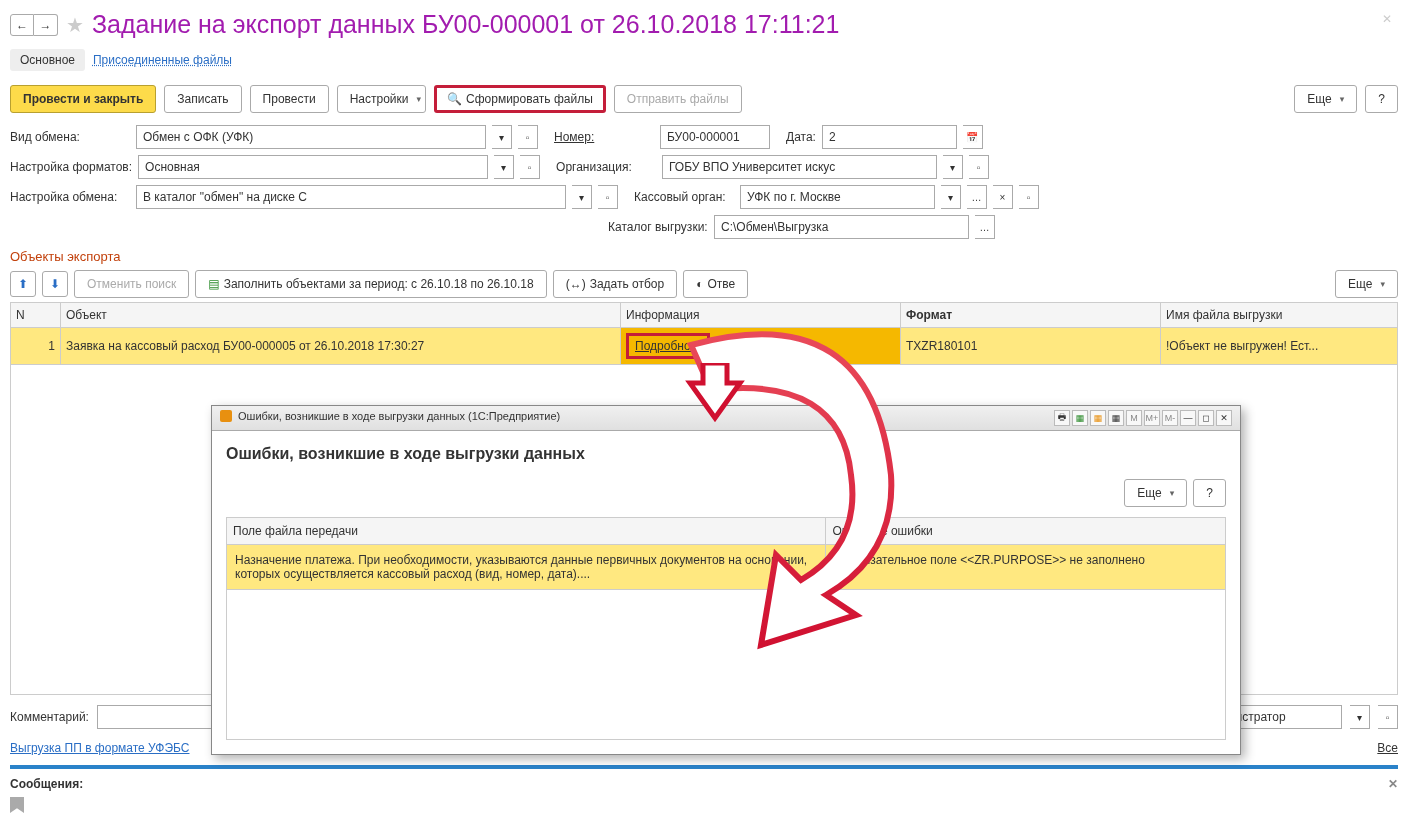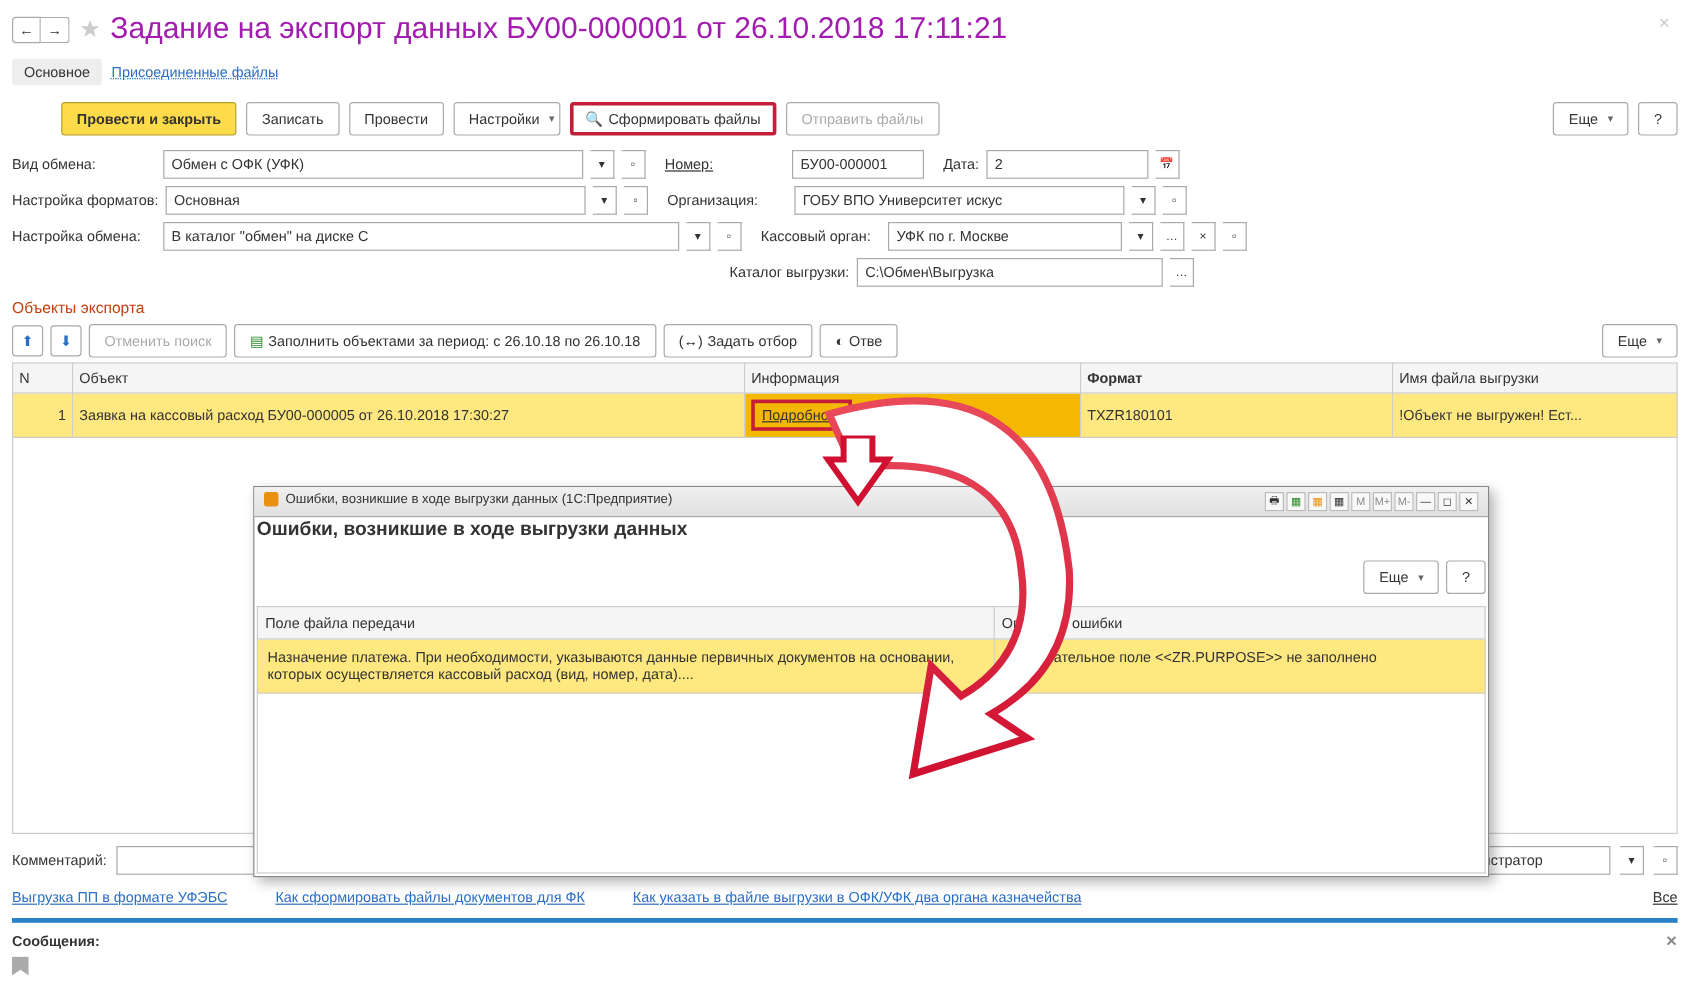--- a/index.html
+++ b/index.html
@@ -13,21 +13,21 @@
   .nav-btns .nav-btn:first-child { border-radius:3px 0 0 3px; }
   .nav-btns .nav-btn:last-child { border-radius:0 3px 3px 0; border-left:none; }
   .star-icon { color:#ccc; font-size:20px; }
   .page-title { font-size:25px; color:#a21caf; }
   .close-main { position:absolute; right:16px; top:12px; color:#ccc; font-size:12px; cursor:pointer; }
   .tabs-row { margin: 8px 0 14px 0; display:flex; gap:8px; }
   .tab-active { background:#eee; padding:4px 10px; border-radius:3px; display:inline-block; cursor:pointer; }
   .tab-link { color:#2a6ec5; cursor:pointer; text-decoration:underline dotted; padding-top:4px; }
   .toolbar-row { display:flex; gap:8px; align-items:center; margin-bottom:12px; }
   .btn { border:1px solid #aaa; background:#fff; padding:5px 12px; border-radius:3px; cursor:pointer; height:28px; display:flex; align-items:center; gap:4px; }
-  .btn-primary { background:#fddb4a; border-color:#b8a030; font-weight:bold;margin-left:41px; }
+  .btn-primary { background:#fddb4a; border-color:#b8a030; font-weight:bold; }
   .btn-settings { padding-right:4px; }
   .dropdown-caret::after { content:"▾"; font-size:9px; margin-left:4px; color:#666; }
   .btn-highlight { border:3px solid #c41e3a; padding:3px 10px; }
   .btn-disabled { color:#aaa; }
   .toolbar-spacer { flex:1; }
   .form-row { display:flex; align-items:center; gap:6px; margin-bottom:6px; }
   .form-label { display:inline-block; min-width:120px; }
   .form-label2 { min-width:100px; }
   .input-field { border:1px solid #aaa; padding:3px 6px; height:24px; background:#fff; display:flex; align-items:center; }
   .input-btn { width:20px; height:24px; border:1px solid #aaa; border-left:none; background:#fff; display:flex; align-items:center; justify-content:center; cursor:pointer; font-size:10px; }
@@ -38,21 +38,21 @@
   .grid th { background:#f5f5f5; border:1px solid #ccc; padding:5px; text-align:left; font-weight:normal; }
   .grid td { border:1px solid #ccc; padding:5px; }
   .grid-row-highlight td { background:#ffe880; }
   .grid-row-highlight td.orange { background:#f5b800; }
   .detail-link { text-decoration:underline; color:#333; border:3px solid #c41e3a; padding:3px 6px; display:inline-block; cursor:pointer; }
   .grid-area { min-height:330px; border:1px solid #ccc; border-top:none; position:relative; }
   .dialog { position:absolute; left:200px; top:40px; width:1030px; border:1px solid #888; background:#fff; box-shadow:4px 4px 10px rgba(0,0,0,0.3); }
   .dialog-titlebar { background:linear-gradient(#f0f0f0,#e0e0e0); border-bottom:1px solid #aaa; padding:4px 8px; display:flex; align-items:flex-start; font-size:11px; }
   .dialog-titlebar-icons { display:flex; margin-left:auto; gap:2px; }
   .tbicon { width:16px; height:16px; border:1px solid #bbb; display:flex; align-items:center; justify-content:center; font-size:9px; cursor:pointer; background:#f8f8f8; }
-  .dialog-body { padding:2px; }
+  .dialog-body { padding:14px; }
   .dialog-body h3 { margin:0 0 16px 0; font-size:16px; font-weight:bold; }
   .dialog-toolbar { display:flex; justify-content:flex-end; gap:6px; margin-bottom:10px; }
   .dialog-grid { border:1px solid #ccc; width:100%; border-collapse:collapse; }
   .dialog-grid th { background:#f5f5f5; border:1px solid #ccc; padding:6px; text-align:left; font-weight:normal; }
   .dialog-grid td { border:1px solid #ccc; padding:8px; background:#ffe880; vertical-align:top; }
   .dialog-grid-body { height:150px; }
   .footer-row { display:flex; align-items:center; gap:8px; margin-top:10px; }
   .footer-input { flex:1; border:1px solid #aaa; height:24px; padding:3px; }
   .links-row { display:flex; gap:40px; margin-top:12px; border-bottom:4px solid #2a82c9; padding-bottom:10px; }
   .ext-link { color:#2a6ec5; text-decoration:underline; cursor:pointer; }

